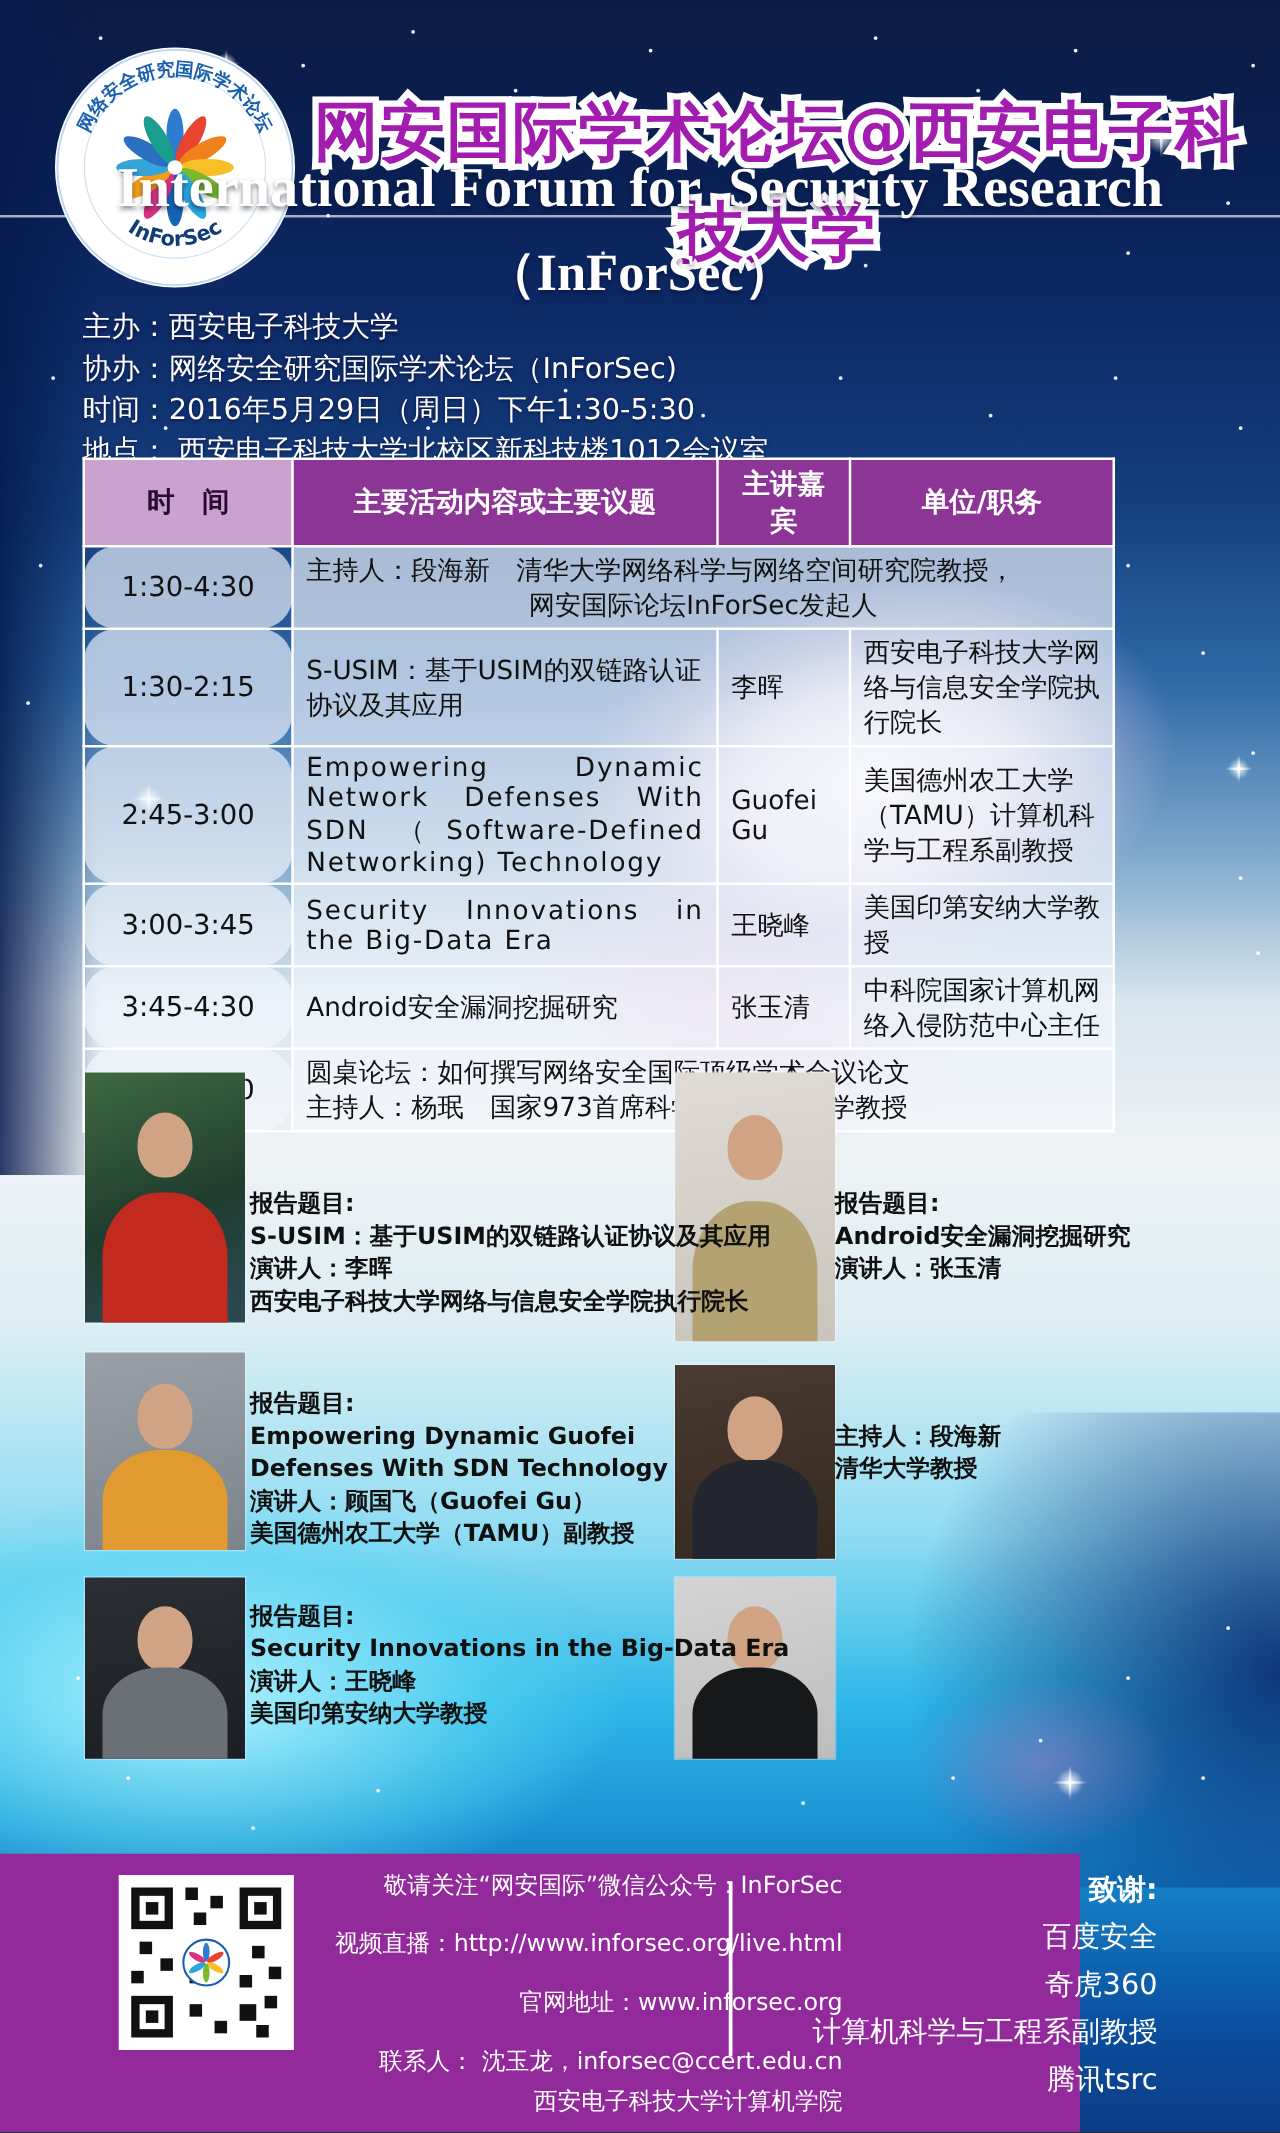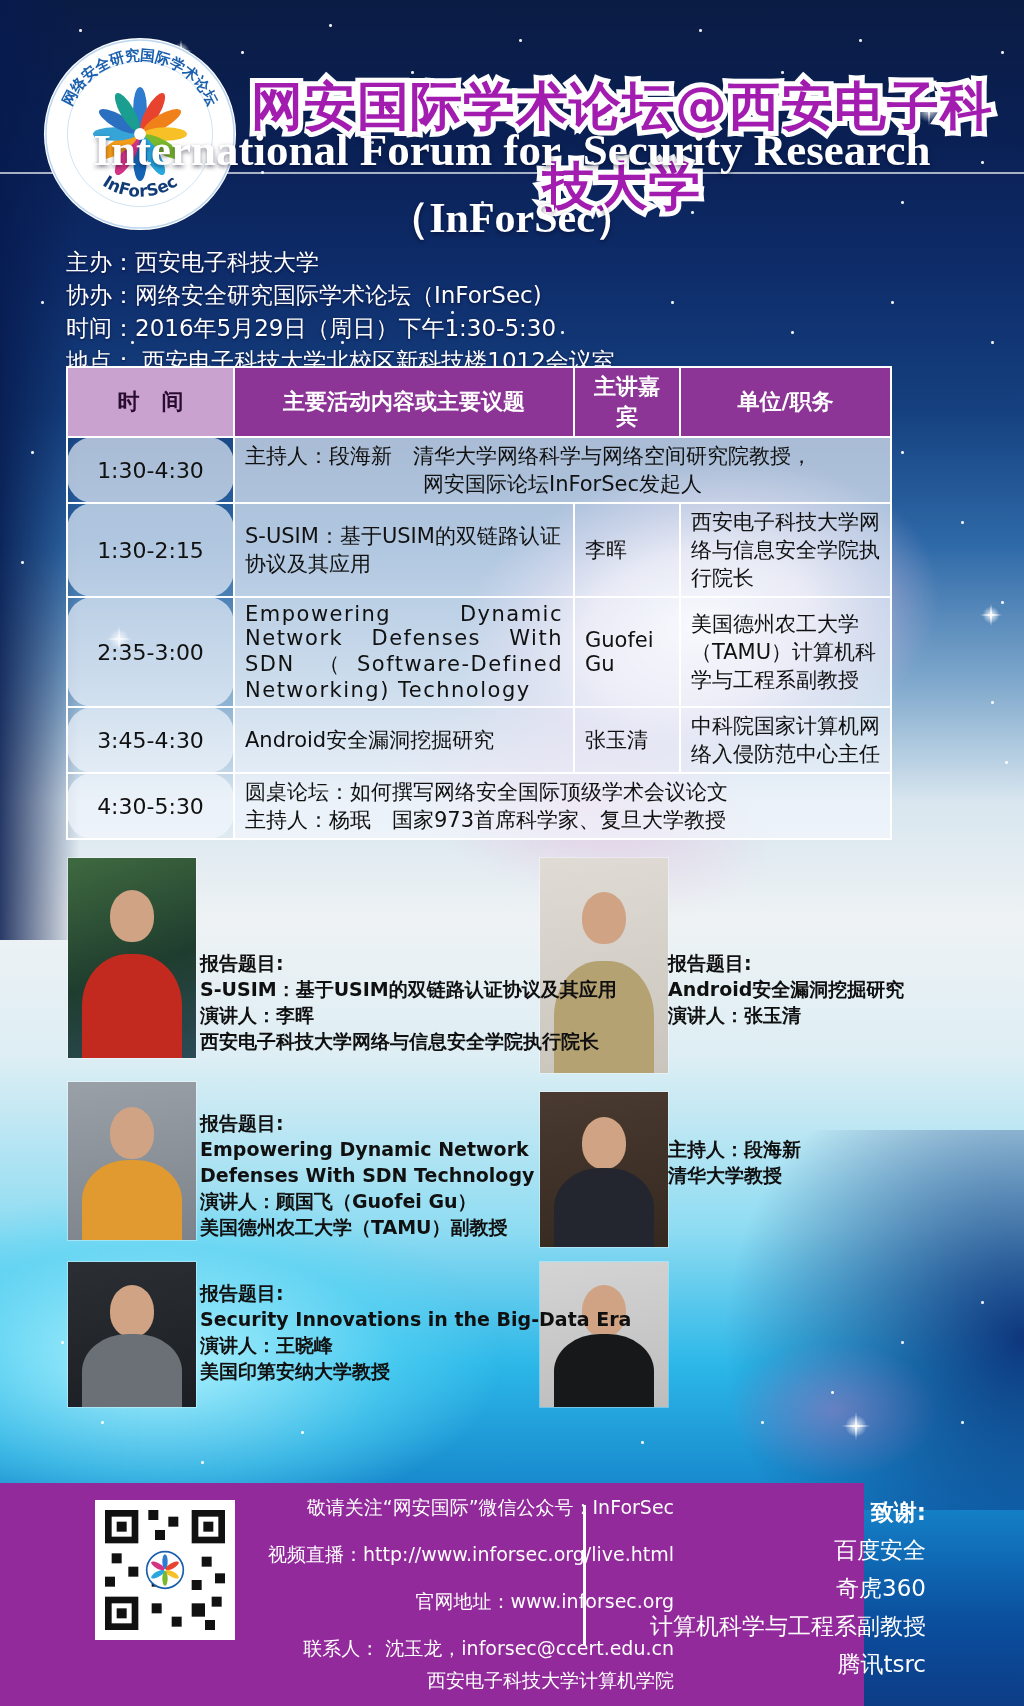--- a/index.html
+++ b/index.html
@@ -202,24 +202,30 @@
         <span class="merged-l2 merged-l2-center">网安国际论坛InForSec发起人</span>
       </td>
     </tr>
     <tr class="r1">
       <td class="cell-time">1:30-2:15</td>
       <td class="cell-activity">S-USIM：基于USIM的双链路认证协议及其应用</td>
       <td>李晖</td>
       <td>西安电子科技大学网络与信息安全学院执行院长</td>
     </tr>
     <tr class="r2">
-      <td class="cell-time">2:35-3:00</td>
+      <td class="cell-time">2:45-3:00</td>
       <td class="cell-activity en">Empowering Dynamic Network Defenses With SDN （Software-Defined Networking) Technology</td>
       <td>Guofei Gu</td>
       <td>美国德州农工大学（TAMU）计算机科学与工程系副教授</td>
+    </tr>
+    <tr class="r3">
+      <td class="cell-time">3:00-3:45</td>
+      <td class="cell-activity en">Security Innovations in the Big-Data Era</td>
+      <td>王晓峰</td>
+      <td>美国印第安纳大学教授</td>
     </tr>
     <tr class="r4">
       <td class="cell-time">3:45-4:30</td>
       <td class="cell-activity">Android安全漏洞挖掘研究</td>
       <td>张玉清</td>
       <td>中科院国家计算机网络入侵防范中心主任</td>
     </tr>
     <tr class="r5">
       <td class="cell-time">4:30-5:30</td>
       <td colspan="3" class="cell-activity">
@@ -256,21 +262,21 @@
     </div>
 
   <div class="bio bio-l1">
     <span>报告题目:</span>
     <span>S-USIM：基于USIM的双链路认证协议及其应用</span>
     <span>演讲人：李晖</span>
     <span>西安电子科技大学网络与信息安全学院执行院长</span>
   </div>
   <div class="bio bio-l2">
     <span>报告题目:</span>
-    <span>Empowering Dynamic Network</span>
+    <span>Empowering Dynamic Guofei</span>
     <span>Defenses With SDN Technology</span>
     <span>演讲人：顾国飞（Guofei Gu）</span>
     <span>美国德州农工大学（TAMU）副教授</span>
   </div>
   <div class="bio bio-l3">
     <span>报告题目:</span>
     <span>Security Innovations in the Big-Data Era</span>
     <span>演讲人：王晓峰</span>
     <span>美国印第安纳大学教授</span>
   </div>

